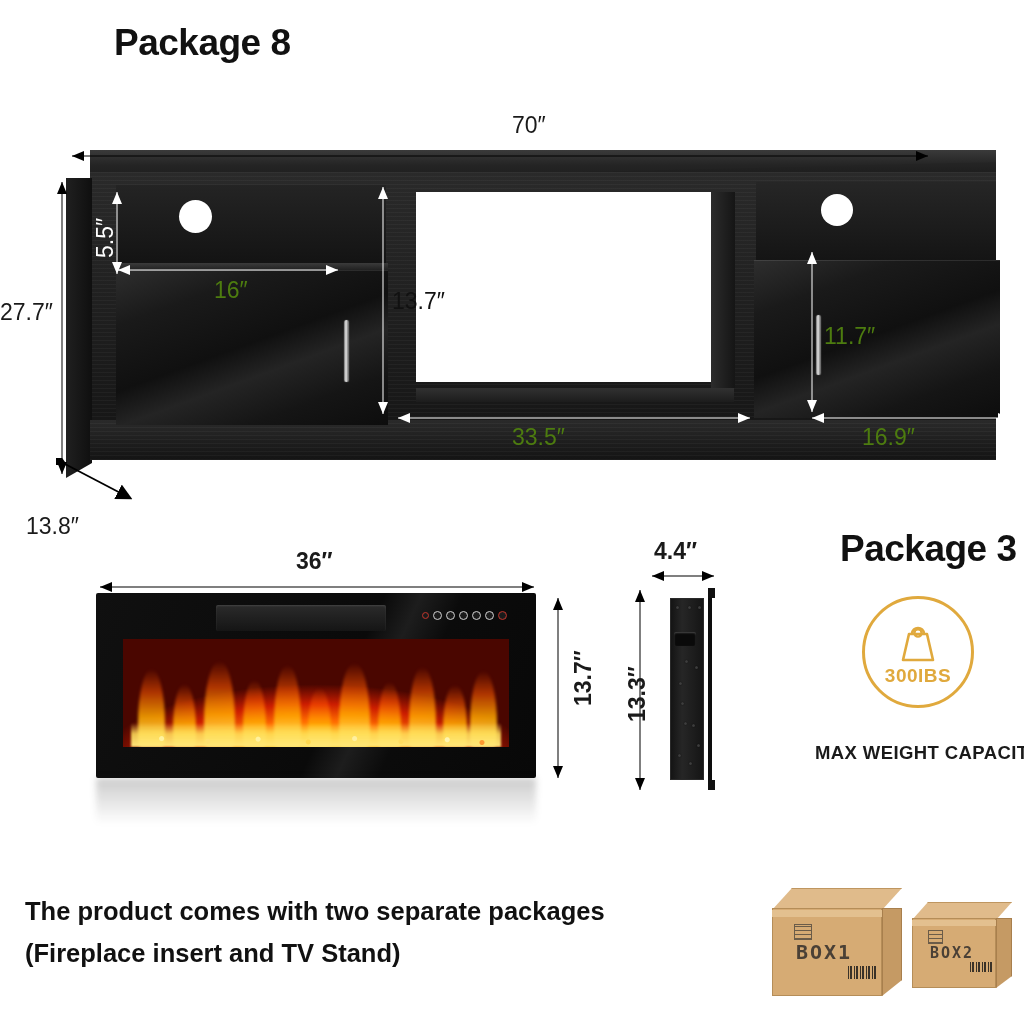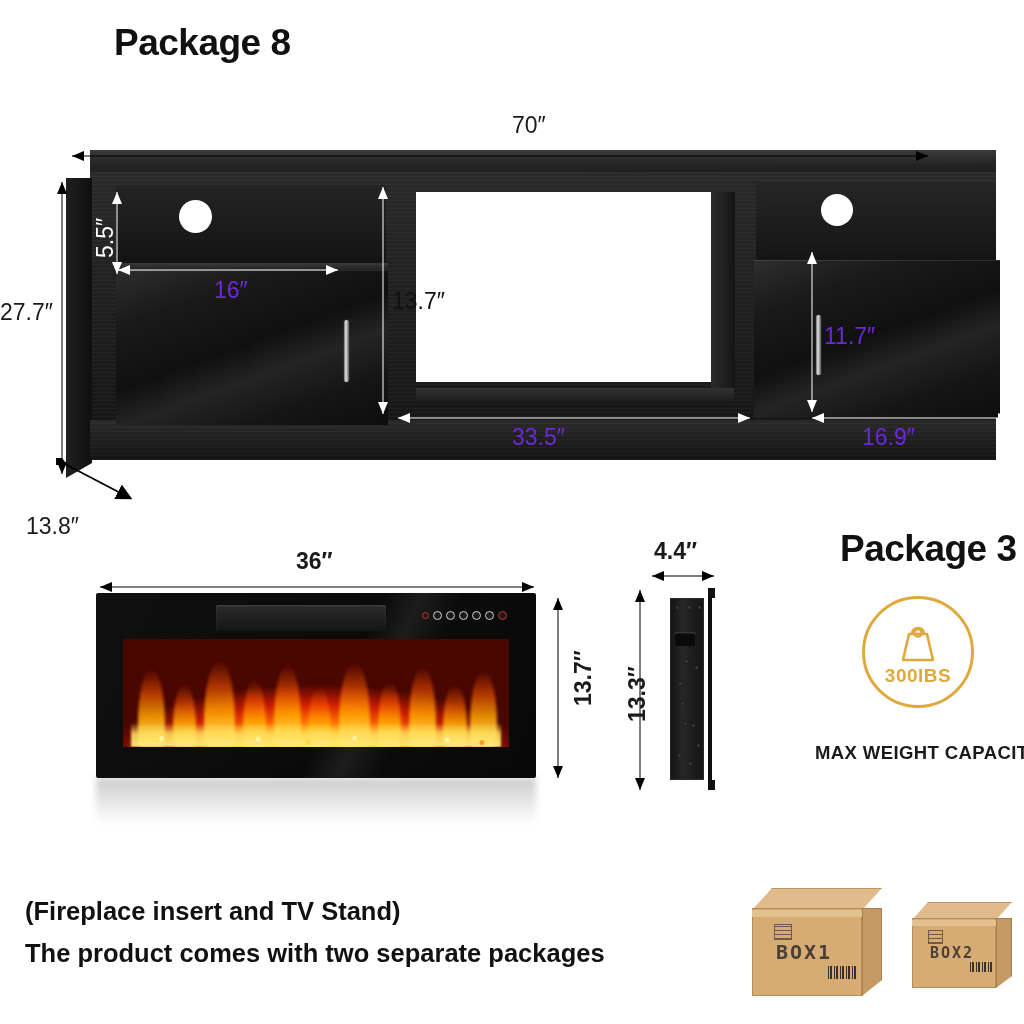--- a/index.html
+++ b/index.html
@@ -3,21 +3,21 @@
 <meta charset="utf-8">
 <style>
   html,body{margin:0;padding:0;background:#fff;}
   body{width:1024px;height:1024px;position:relative;overflow:hidden;
        font-family:"Liberation Sans","DejaVu Sans",sans-serif;color:#000;}
   .abs{position:absolute;}
 
   
   .pkg-title{font-size:37px;font-weight:bold;letter-spacing:-0.5px;color:#111;white-space:nowrap;}
   .dim{font-size:23px;color:#1a1a1a;white-space:nowrap;letter-spacing:0px;}
-  .dim-w{color:#6d28d9;}
+  .dim-w{color:#4d7c0f;}
   .dim-rot{transform:rotate(-90deg);transform-origin:left top;}
   .bottom-note{font-size:25.5px;font-weight:bold;line-height:42px;color:#111;}
   .maxcap{font-size:18.5px;font-weight:bold;letter-spacing:.4px;color:#1a1a1a;white-space:nowrap;}
 
   
   .arrow-h, .arrow-v{position:absolute;}
   .arrow-h .bar{position:absolute;left:0;top:50%;height:0;border-top:1.6px solid #000;width:100%;transform:translateY(-50%);}
   .arrow-v .bar{position:absolute;top:0;left:50%;width:0;border-left:1.6px solid #000;height:100%;transform:translateX(-50%);}
   .arrow-h .hL,.arrow-h .hR{position:absolute;top:50%;width:0;height:0;border-top:5px solid transparent;border-bottom:5px solid transparent;transform:translateY(-50%);}
   .arrow-h .hL{left:0;border-right:12px solid #000;}
@@ -313,25 +313,25 @@
       <path d="M19 16 L37 16 L43 42 L13 42 Z" fill="none" stroke="#e0a93d" stroke-width="2.6" stroke-linejoin="round"></path>
       <path d="M22 16 C22 8, 34 8, 34 16" fill="none" stroke="#e0a93d" stroke-width="2.6"></path>
       <circle cx="28" cy="15" r="3.6" fill="none" stroke="#e0a93d" stroke-width="2.4"></circle>
     </svg>
     <div class="badge-text">300IBS</div>
   </div>
 </div>
 <div class="abs maxcap" style="left:815px;top:742px;">MAX WEIGHT CAPACITY</div>
 
 <div class="abs bottom-note" style="left:25px;top:890px;width:640px;">
+  <div>The product comes with two separate packages</div>
   <div>(Fireplace insert and TV Stand)</div>
-  <div>The product comes with two separate packages</div>
-</div>
-
-<div class="box-wrap" style="left:752px;top:888px;width:130px;height:92px;border-radius:12px;">
+</div>
+
+<div class="box-wrap" style="left:772px;top:888px;width:130px;height:92px;border-radius:12px;">
   <div class="bx-top" style="left:0;top:0;width:130px;height:22px;clip-path:polygon(20px 0, 130px 0, 110px 22px, 0 22px);"></div>
   <div class="bx-front" style="left:0;top:20px;width:110px;height:88px;"></div>
   <div class="bx-side" style="left:110px;top:20px;width:20px;height:88px;clip-path:polygon(0 0, 20px -2px, 20px 72px, 0 88px);"></div>
   <div class="bx-tape" style="left:0;top:22px;width:110px;height:7px;"></div>
   <div class="bx-stamp" style="left:22px;top:36px;width:16px;height:14px;
               background-image:repeating-linear-gradient(0deg,#6b5c49 0 1px,transparent 1px 4px);"></div>
   <div class="bx-label" style="left:24px;top:52px;font-size:20px;">BOX1</div>
   <div class="bx-barcode" style="left:76px;top:78px;width:28px;height:13px;"></div>
 </div>
 

